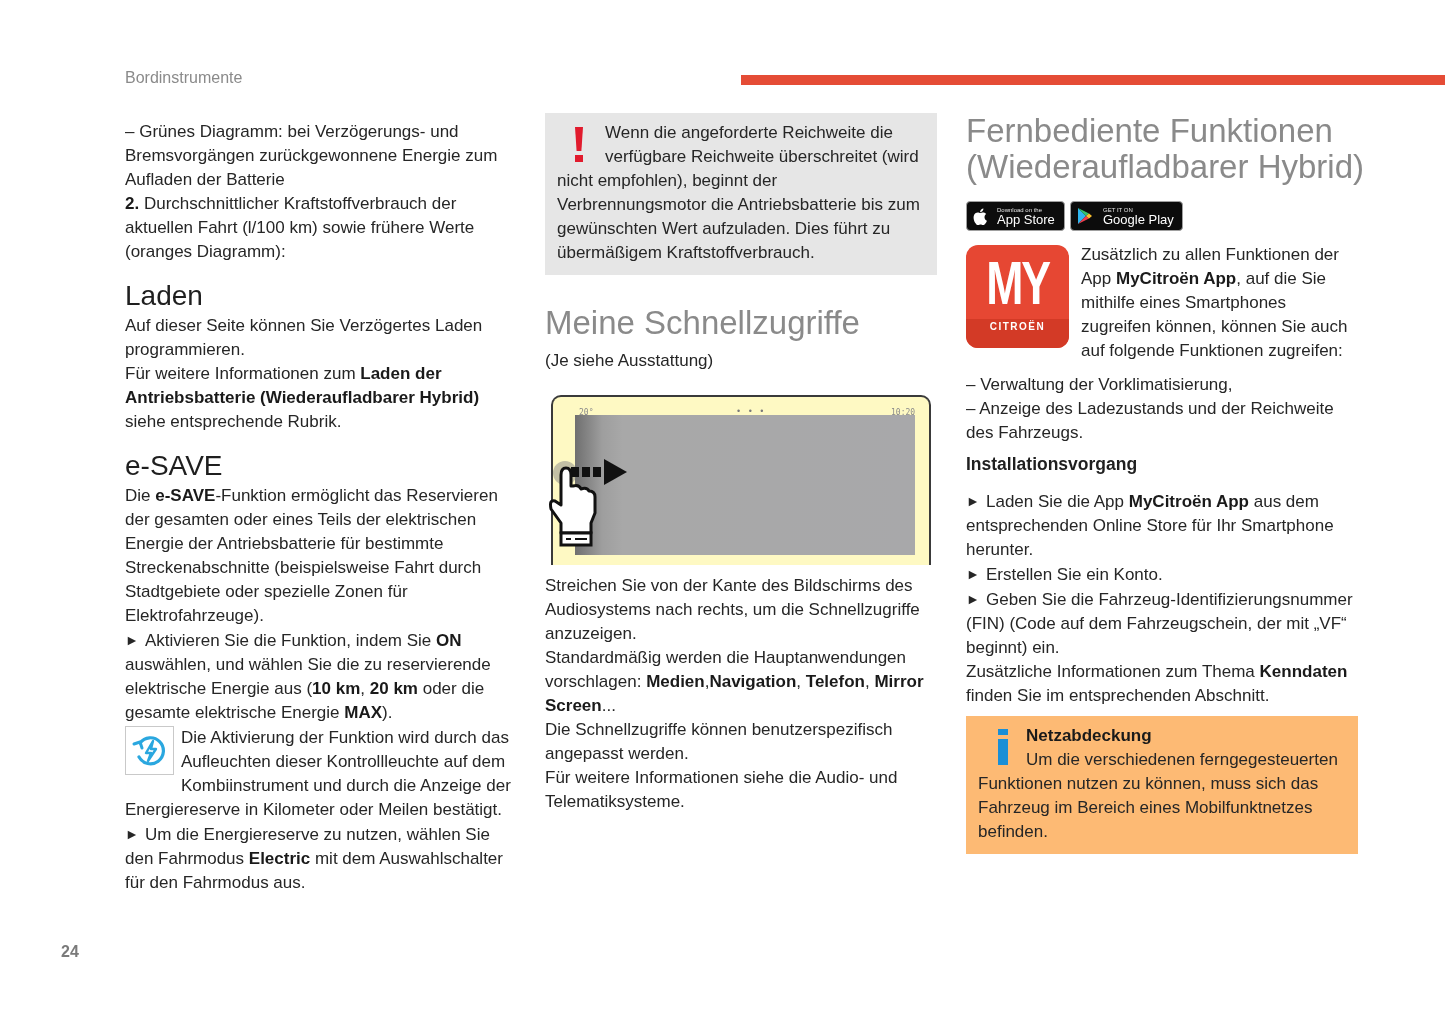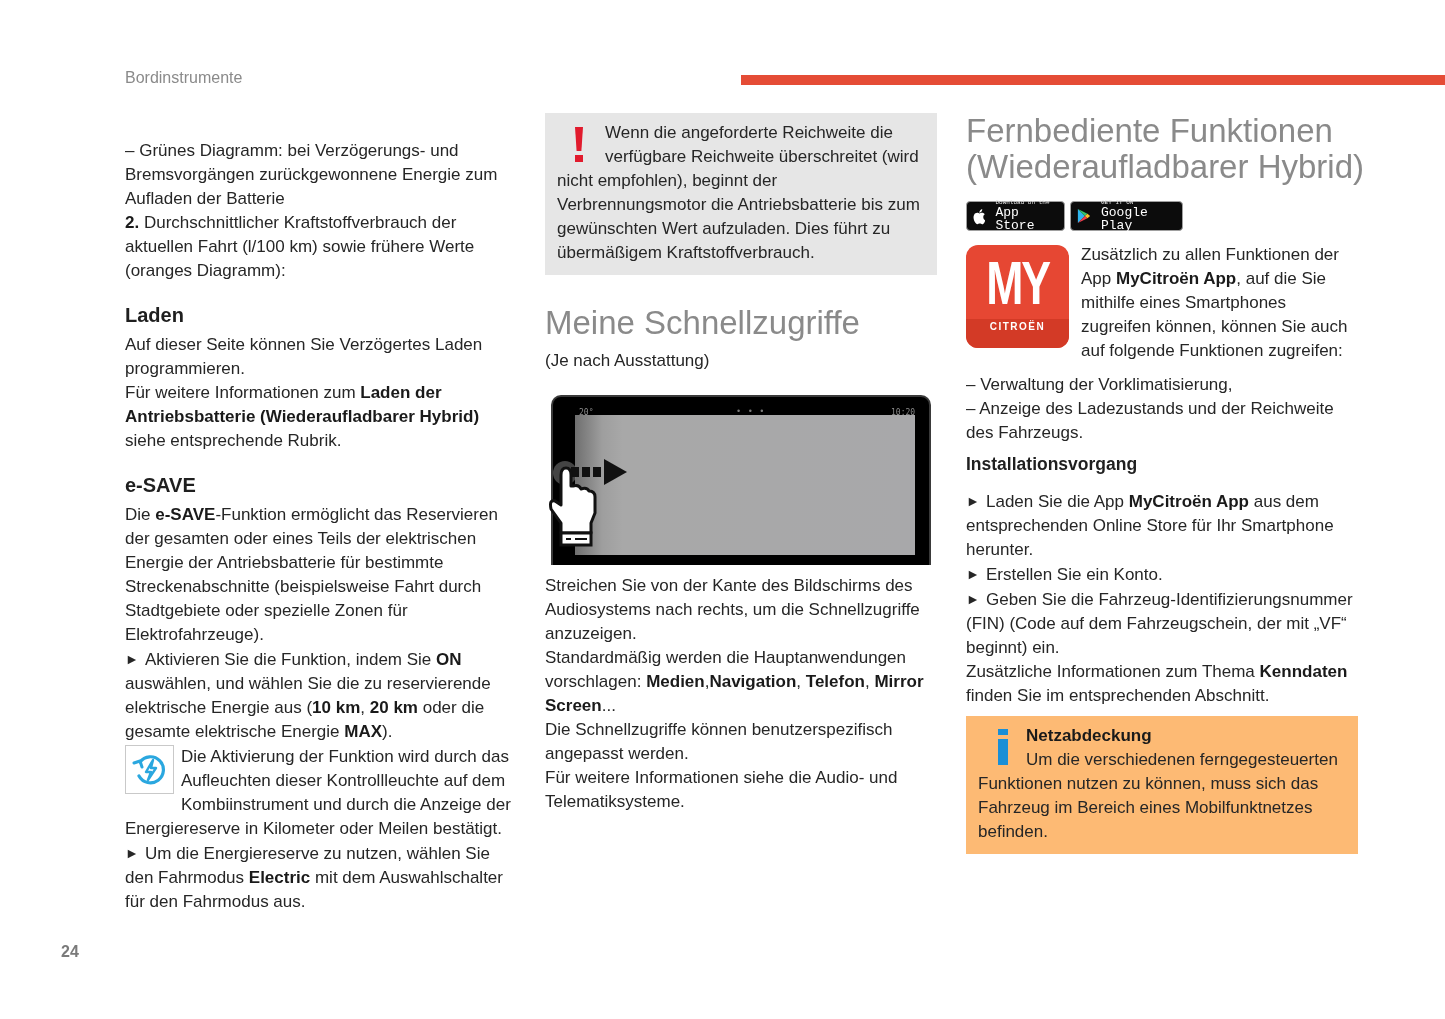--- a/index.html
+++ b/index.html
@@ -4,27 +4,27 @@
 <style>
   * { box-sizing: border-box; margin: 0; padding: 0; }
   html, body { width: 1445px; height: 1019px; background: #ffffff; overflow: hidden; }
   body { position: relative; font-family: "Liberation Sans", sans-serif; color: #262626; }
 
   .header-title { position: absolute; left: 125px; top: 69px; font-size: 16px; color: #8a8a8a; }
   .header-bar { position: absolute; left: 741px; top: 75px; width: 704px; height: 10px; background: #e54c36; }
   .page-number { position: absolute; left: 61px; top: 943px; font-size: 16px; font-weight: bold; color: #7a7a7a; }
 
   .col { position: absolute; font-size: 17px; line-height: 24px; color: #262626; }
-  .col-1 { left: 125px; top: 120px; width: 390px; margin-top: 19px; }
+  .col-1 { left: 125px; top: 120px; width: 390px; }
   .col-2 { left: 545px; top: 113px; width: 392px; }
   .col-3 { left: 966px; top: 113px; width: 392px; }
 
   p { margin: 0; }
   b { font-weight: bold; color: #1a1a1a; }
-  .h3 { font-size: 20px; font-weight: bold; color: #1f1f1f; line-height: 26px; }
+  .h3 { font-size: 28px; font-weight: normal; color: #1f1f1f; line-height: 26px; }
   .h4 { font-size: 17.5px; font-weight: bold; color: #1f1f1f; line-height: 26px; }
   .h2 { font-size: 33px; color: #8a8a8a; line-height: 36px; font-weight: normal; }
   .tri { font-size: 14px; display: inline-block; width: 20px; vertical-align: 1px; }
 
   
   .warn-box { background: #e6e6e6; padding: 8px 12px 10px 12px; position: relative; }
   .warn-icon { float: left; width: 30px; height: 44px; margin-left: 10px; margin-right: 8px; position: relative; }
   .warn-icon .bar { position: absolute; left: 8px; top: 6px; width: 8px; height: 24px; background: #e11b2d; clip-path: polygon(0 0, 100% 0, 80% 100%, 20% 100%); }
   .warn-icon .dot { position: absolute; left: 8px; top: 34px; width: 8px; height: 7px; background: #e11b2d; }
 
@@ -32,31 +32,31 @@
   .info-box { background: #fdba74; padding: 8px 12px 10px 12px; }
   .info-icon { float: left; width: 26px; height: 46px; margin-left: 10px; margin-right: 12px; position: relative; }
   .info-icon .dot { position: absolute; left: 10px; top: 5px; width: 10px; height: 6px; background: #1a8fd6; }
   .info-icon .stem { position: absolute; left: 10px; top: 15px; width: 10px; height: 26px; background: #1a8fd6; }
 
   
   .esave-icon { float: left; width: 49px; height: 49px; border: 1px solid #c9c9c9; margin: 0 7px 0 0; display: flex; align-items: center; justify-content: center; background: #fff; }
 
   
   .screen { position: relative; width: 380px; height: 165px; margin: 20px 0 16px 4px; }
-  .screen-frame { position: absolute; left: 2px; top: 2px; width: 380px; height: 170px; border: 2px solid #3a3a3a; border-bottom: none; border-radius: 10px 10px 0 0; background: #000000; }
+  .screen-frame { position: absolute; left: 2px; top: 2px; width: 380px; height: 170px; border: 2px solid #3a3a3a; border-bottom: none; border-radius: 10px 10px 0 0; background: #fef9c3; }
   .screen-inner { position: absolute; left: 22px; top: 18px; width: 340px; height: 140px; background: linear-gradient(90deg, #6f6f6f 0%, #9e9e9e 8%, #a8a8a8 14%, #a8a8aa 100%); }
   .scr-label { position: absolute; top: 4px; font-size: 8px; color: #8a8a8a; font-family: "DejaVu Sans Mono", monospace; }
   .scr-dots { position: absolute; top: 2px; left: 184px; font-size: 9px; color: #7a7a7a; letter-spacing: 3px; }
 
   
   .badges { display: flex; gap: 5px; margin: 16px 0 14px 0; }
   .badge { height: 30px; background: #0c0c0c; border-radius: 4px; border: 1px solid #a0a0a0; display: flex; align-items: center; padding: 0 6px 0 6px; color: #fff; }
   .badge-appstore { width: 99px; }
   .badge-google { width: 113px; }
-  .badge .txt { display: flex; flex-direction: column; line-height: 1; margin-left: 10px; font-family: Liberation Mono, monospace; }
+  .badge .txt { display: flex; flex-direction: column; line-height: 1; margin-left: 10px; }
   .badge .small { font-size: 6px; color: #e5e5e5; }
   .badge .big { font-size: 13px; color: #fff; }
 
   
   .app-row { overflow: hidden; margin-bottom: 10px; }
   .app-logo { float: left; width: 103px; height: 103px; border-radius: 12px; background: #e64733; position: relative; overflow: hidden; margin-right: 12px; margin-top: 0; }
   .app-logo .my { position: absolute; left: 0; right: 0; top: 3px; text-align: center; font-size: 62px; font-weight: bold; color: #fff; letter-spacing: -3px; transform: scaleX(0.72); font-family: "Liberation Sans", sans-serif; line-height: 70px; }
   .app-logo .band { position: absolute; left: 0; right: 0; bottom: 0; height: 29px; background: #d33a26; }
   .app-logo .brand { position: absolute; left: 0; right: 0; bottom: 9px; text-align: center; font-size: 10px; font-weight: bold; color: #fff; letter-spacing: 1.5px; }
 </style>
@@ -93,21 +93,21 @@
 <div class="col col-2">
   <div class="warn-box">
     <div class="warn-icon">
         <div class="bar"></div>
         <div class="dot"></div>
       </div>
     <p>Wenn die angeforderte Reichweite die verfügbare Reichweite überschreitet (wird nicht empfohlen), beginnt der Verbrennungsmotor die Antriebsbatterie bis zum gewünschten Wert aufzuladen. Dies führt zu übermäßigem Kraftstoffverbrauch.</p>
   </div>
 
   <div class="h2" style="margin-top:30px;margin-bottom:8px;">Meine Schnellzugriffe</div>
-  <p>(Je nach Ausstattung)</p>
+  <p>(Je siehe Ausstattung)</p>
 
   <div class="screen">
     <div class="screen-frame">
       <span class="scr-label" style="left:26px;">20°</span>
       <span class="scr-dots">• • •</span>
       <span class="scr-label" style="left:338px;">10:20</span>
       <div class="screen-inner"></div>
     </div>
     <svg style="position:absolute;left:0;top:60px;" width="90" height="100" viewBox="0 0 90 100">
       <circle cx="16" cy="20" r="12" fill="#888" opacity="0.5"></circle>

